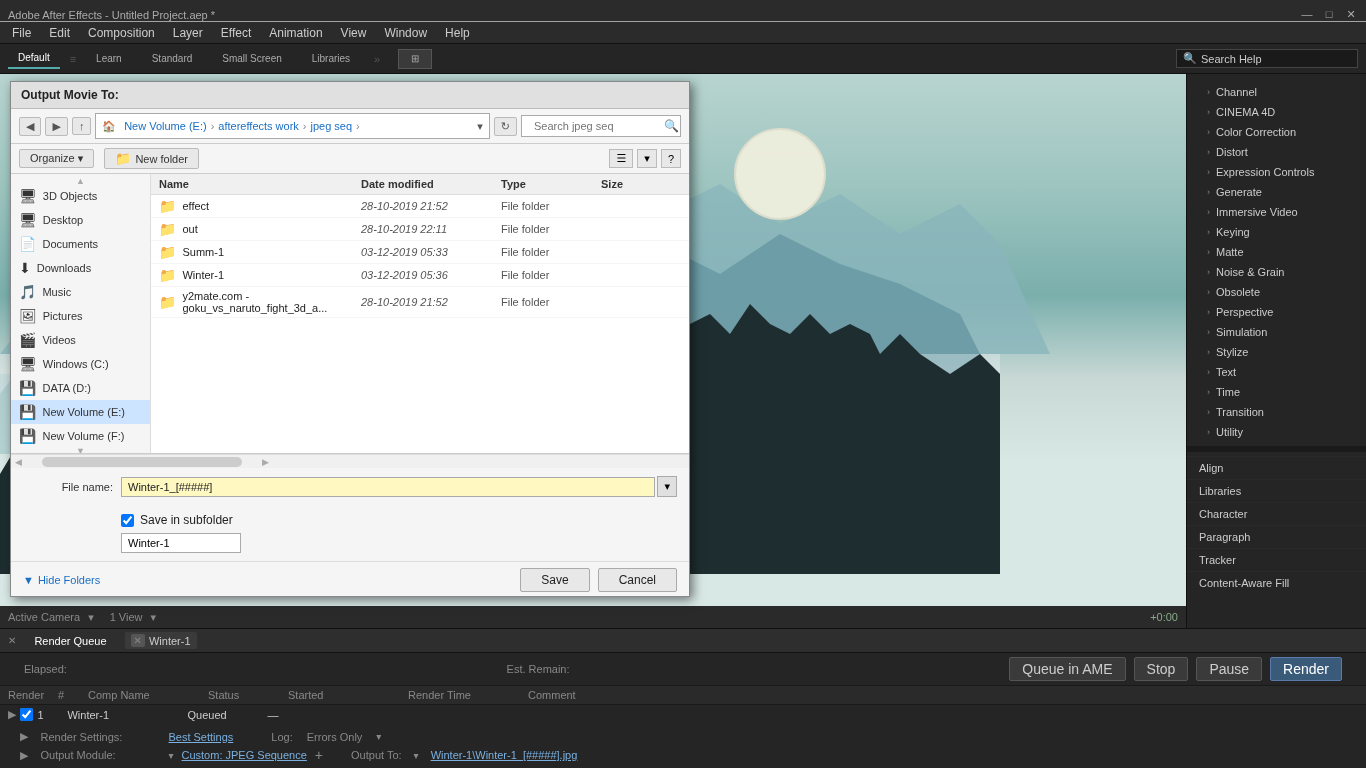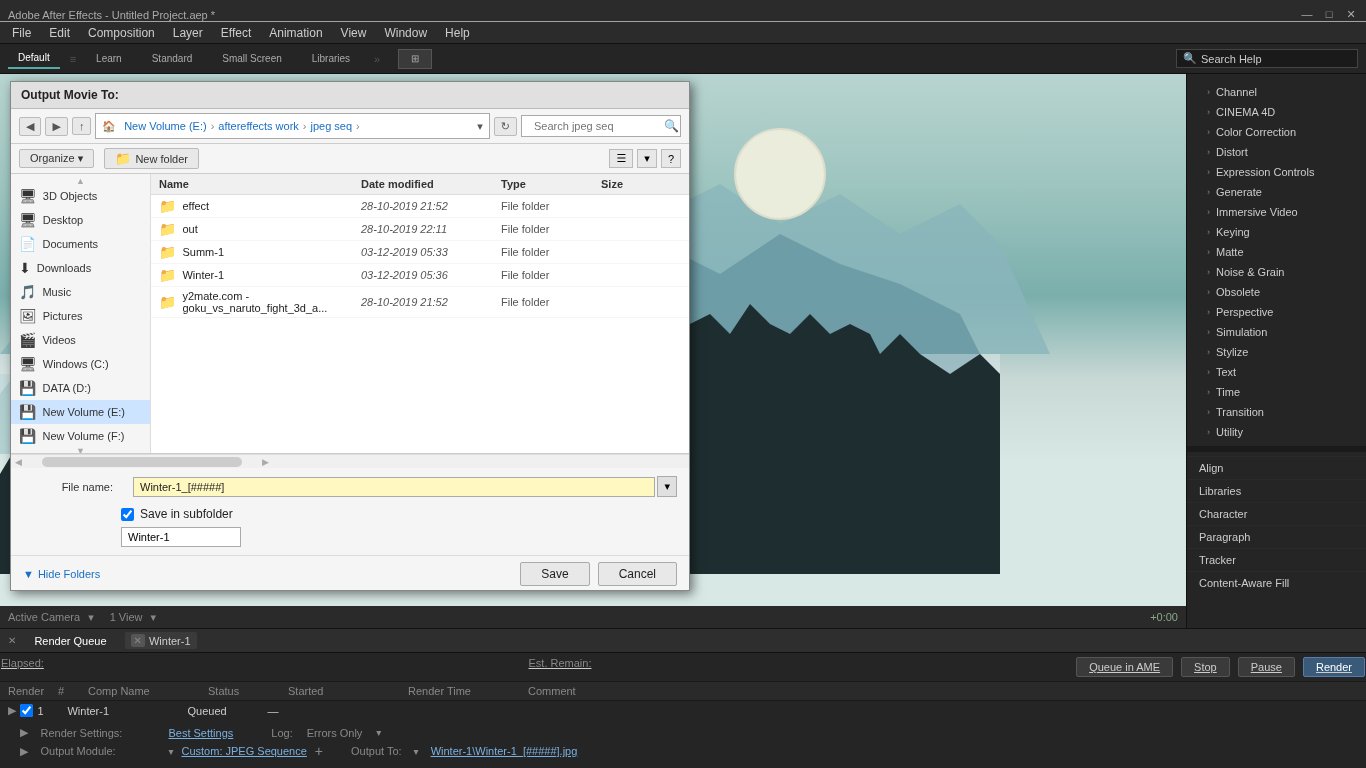--- a/index.html
+++ b/index.html
@@ -239,22 +239,22 @@
     .file-row .col-date { width: 140px; color: #555; font-style: italic; }
     .file-row .col-type { width: 100px; color: #555; }
     .file-row .col-size { width: 80px; color: #555; }
     #dialog-bottom {
       background: #f5f5f5;
       padding: 8px 12px;
     }
     .field-row {
       display: flex;
       align-items: center;
-      margin-bottom: 10px;
-      gap: 20px;
+      margin-bottom: 16px;
+      gap: 8px;
     }
     .field-label {
       width: 90px;
       text-align: right;
       font-size: 11px;
       color: #333;
     }
     .field-input-wrap {
       flex: 1;
       display: flex;
@@ -379,32 +379,32 @@
     .rq-tab {
       font-size: 11px;
       color: #aaa;
       cursor: pointer;
       padding: 0 6px;
     }
     .rq-tab.active { color: #fff; }
     .rq-tab-x { font-size: 10px; color: #888; cursor: pointer; }
     #rq-controls {
       display: flex;
-      padding: 4px 1px;
+      align-items: center;
+      padding: 4px 24px;
       gap: 8px;
       border-bottom: 1px solid #1a1a1a;
-      text-decoration: underline;
     }
     .rq-label { font-size: 11px; color: #888; }
     .rq-btn {
       background: #3a3a3a;
       border: 1px solid #555;
       color: #ccc;
       padding: 3px 12px;
-      font-size: 11px;
+      font-size: 14px;
       cursor: pointer;
       border-radius: 2px;
     }
     .rq-btn.primary {
       background: #3a5a7a;
       border-color: #5a7aaa;
       color: #fff;
     }
     #rq-columns {
       display: flex;

